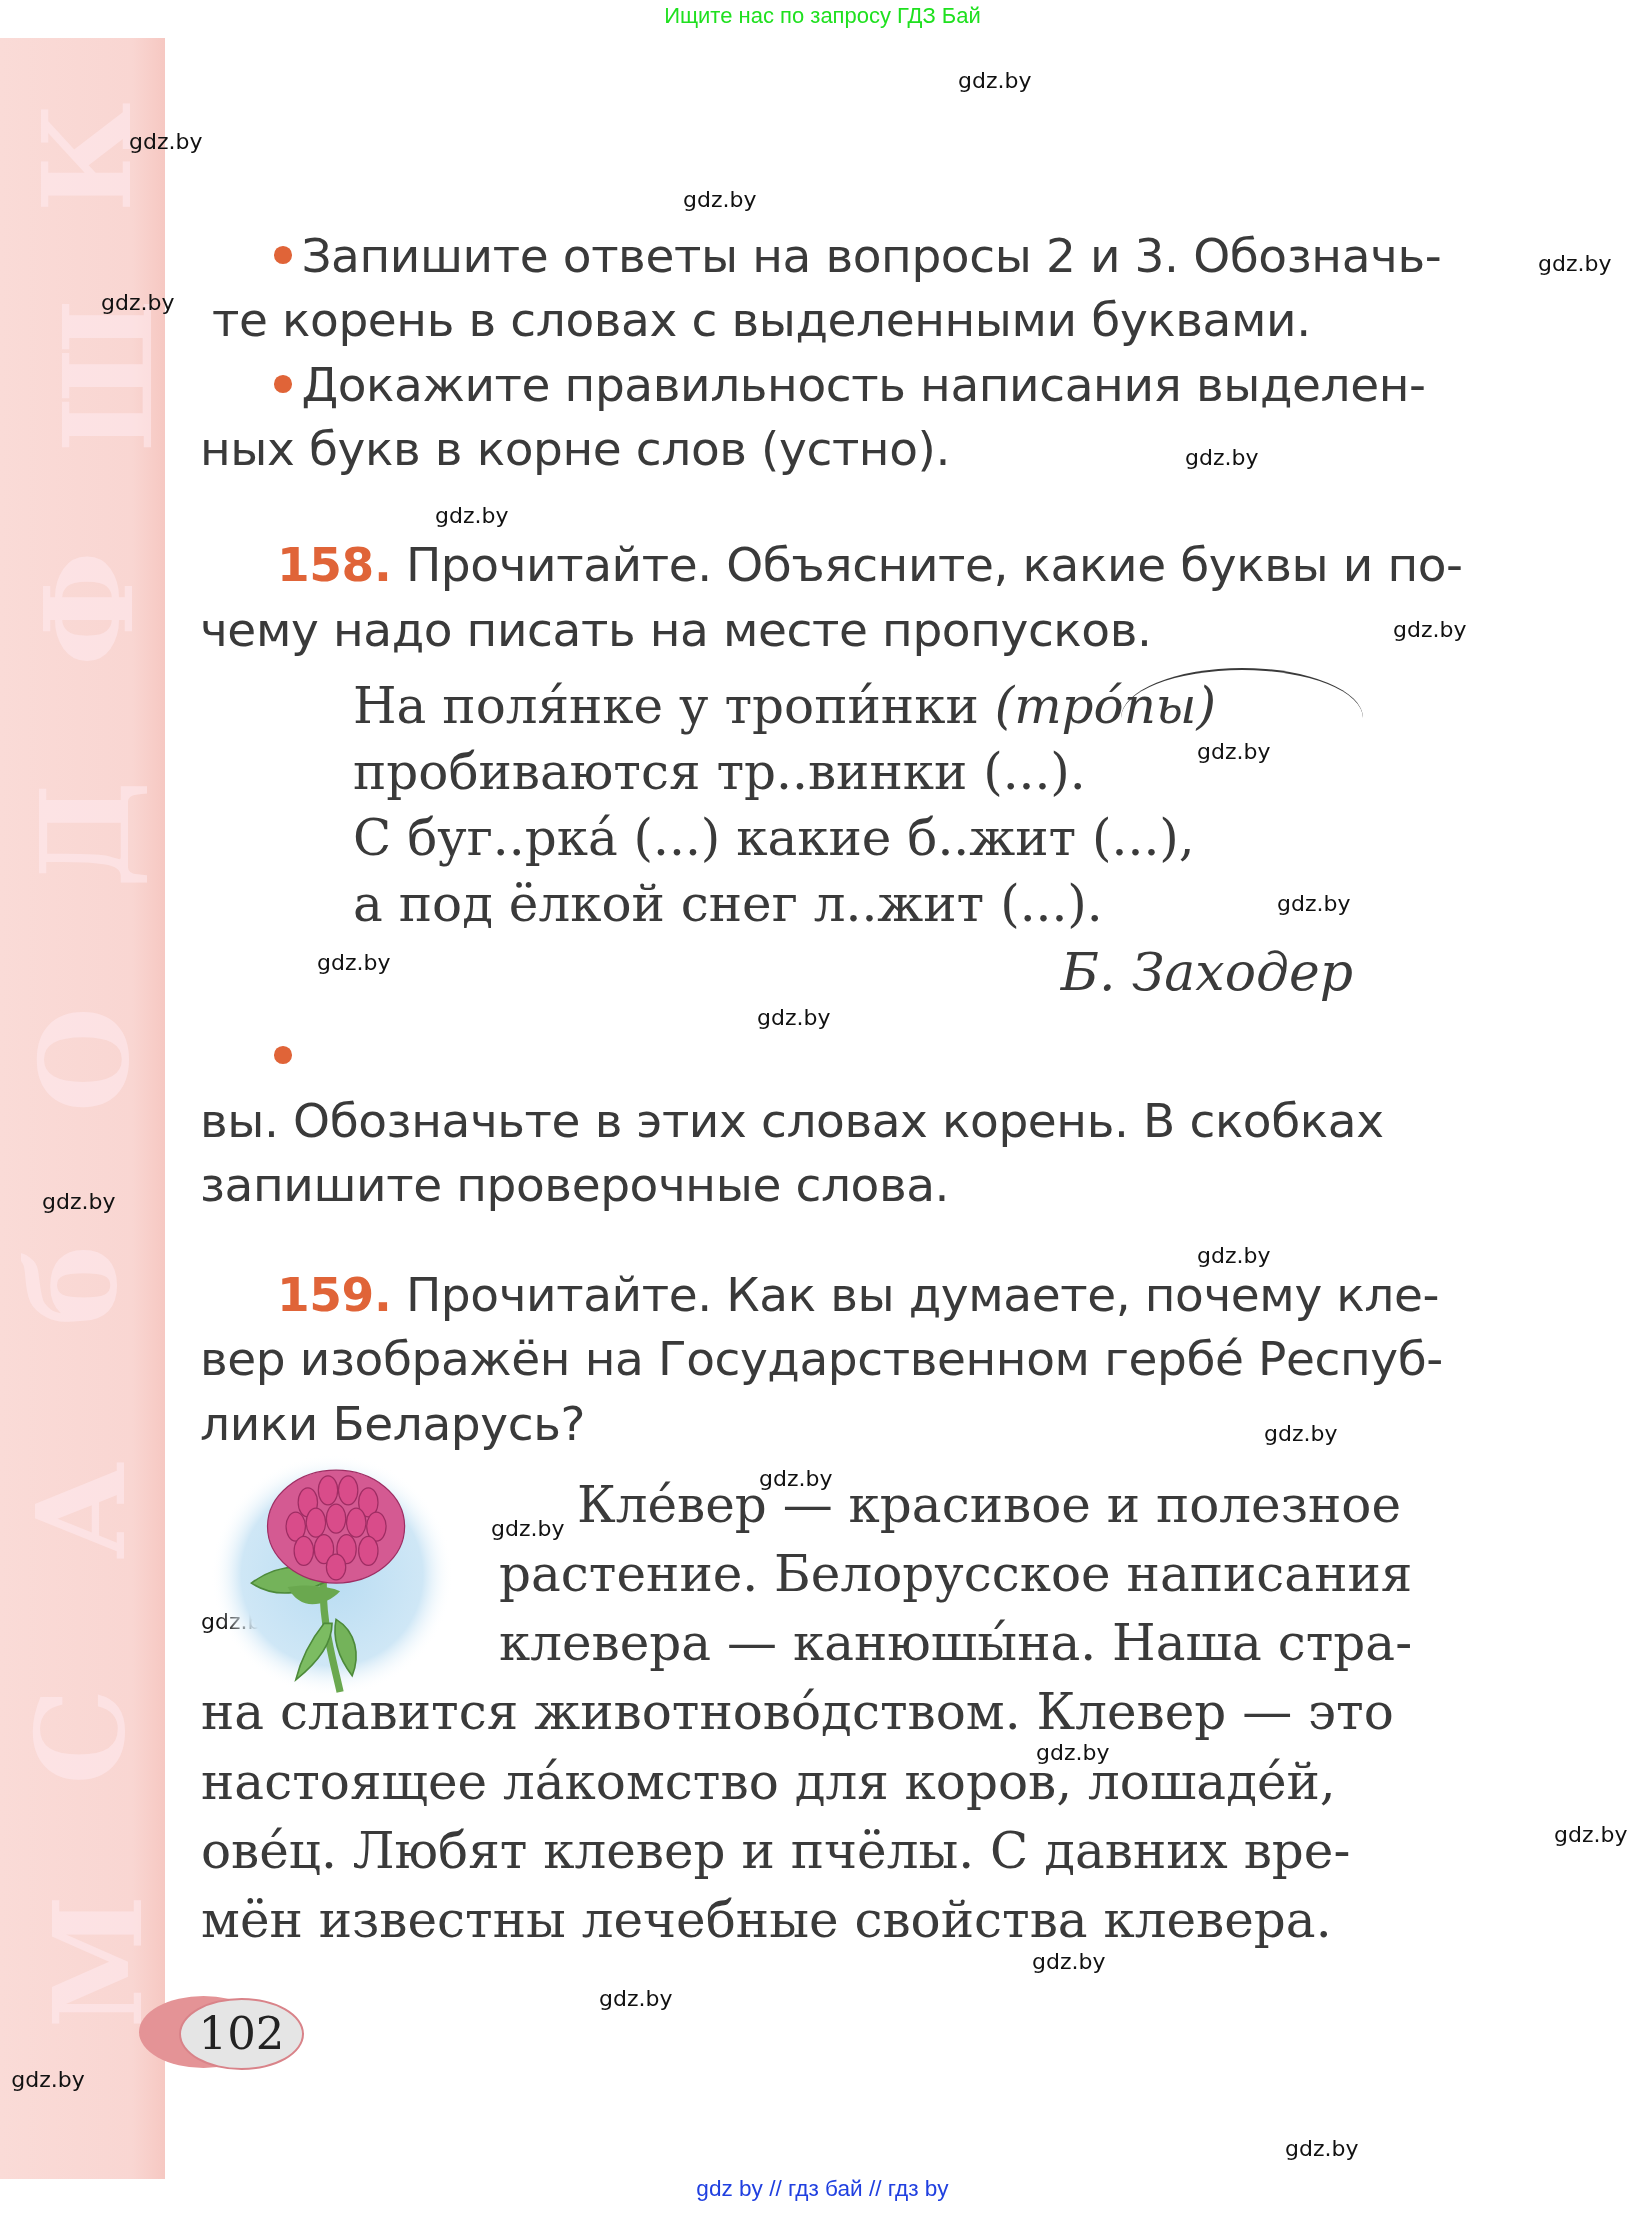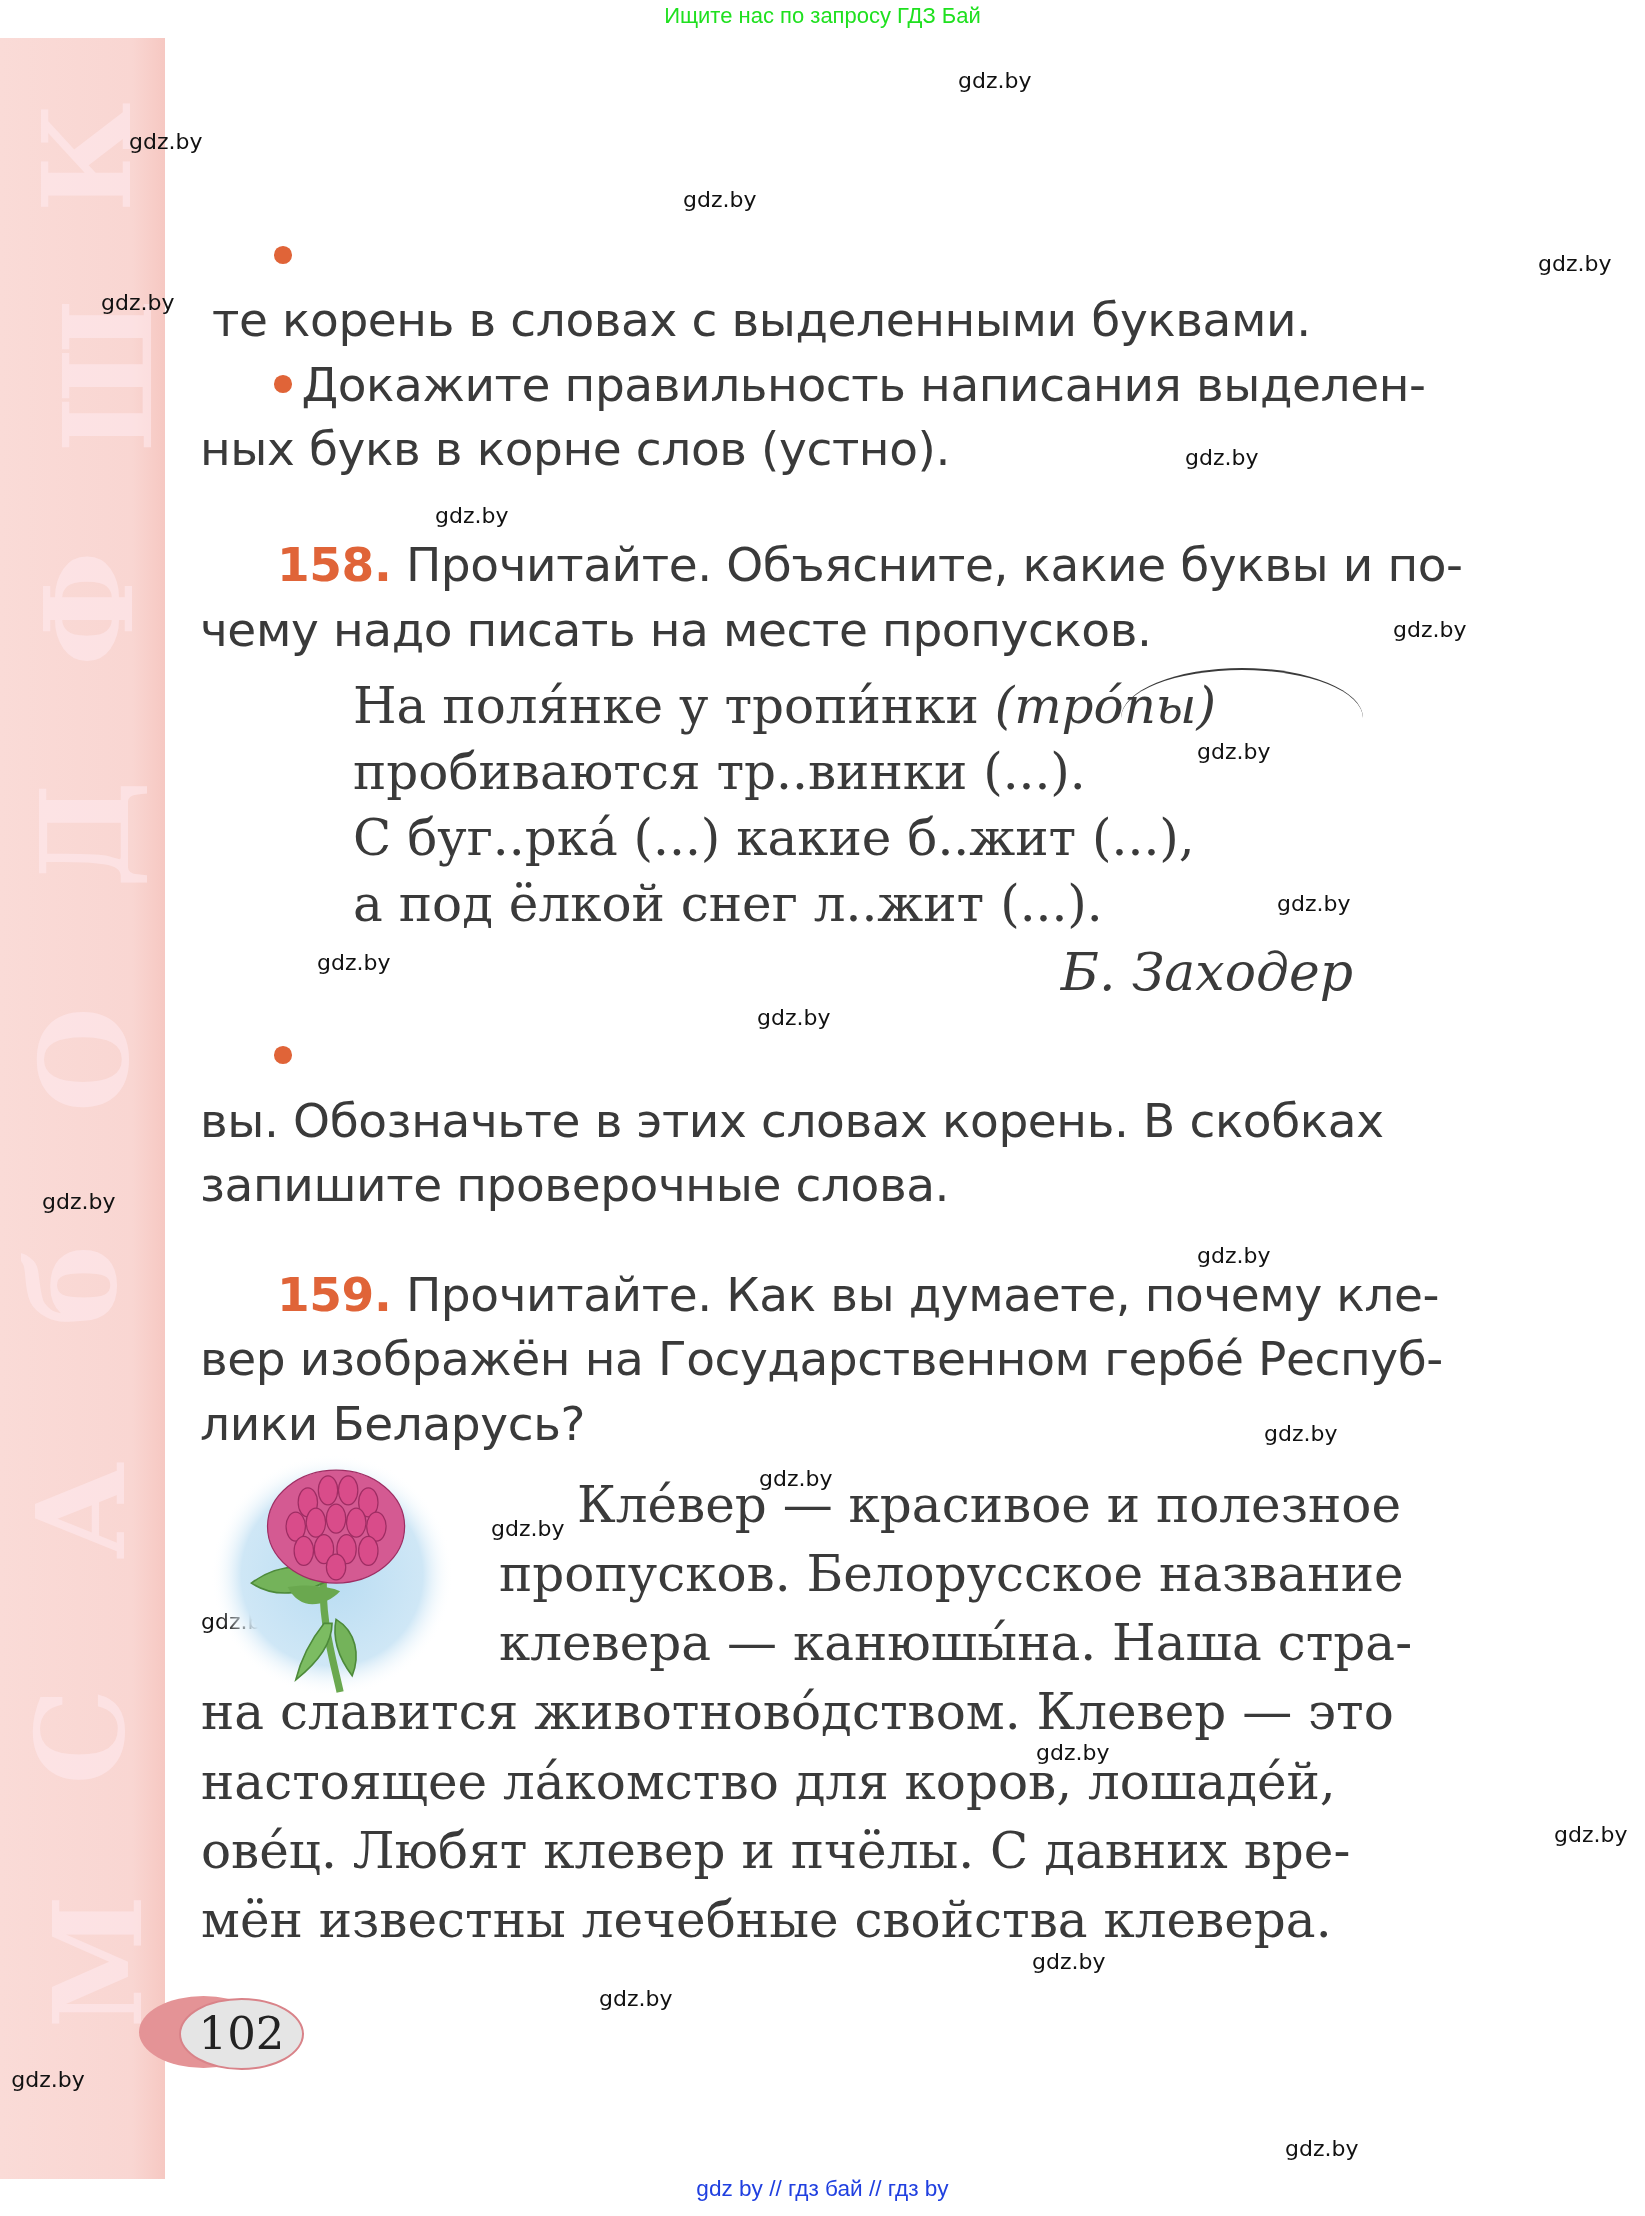--- a/index.html
+++ b/index.html
@@ -61,21 +61,21 @@
 <div class="wm" style="left:759px;top:1466px;">gdz.by</div>
 <div class="wm" style="left:491px;top:1516px;">gdz.by</div>
 <div class="wm" style="left:201px;top:1609px;">gdz.by</div>
 <div class="wm" style="left:1036px;top:1740px;">gdz.by</div>
 <div class="wm" style="left:1554px;top:1822px;">gdz.by</div>
 <div class="wm" style="left:1032px;top:1949px;">gdz.by</div>
 <div class="wm" style="left:599px;top:1986px;">gdz.by</div>
 <div class="wm" style="left:11.3px;top:2067px;">gdz.by</div>
 <div class="wm" style="left:1285px;top:2136px;">gdz.by</div>
 
-<div class="txt" style="top:224px;left:274px;"><span class="bullet"></span></div>
+<div class="txt" style="top:224px;left:274px;"><span class="bullet"></span><span>Запишите ответы на вопросы 2 и 3. Обозначь-</span></div>
 <div class="txt" style="top:288px;margin-left:12px;">те корень в словах с выделенными буквами.</div>
 <div class="txt" style="top:353px;left:274px;"><span class="bullet"></span><span>Докажите правильность написания выделен-</span></div>
 <div class="txt" style="top:417px;">ных букв в корне слов (устно).</div>
 
 <div class="txt" style="top:533px;left:277px;"><span class="num">158.</span> <span>Прочитайте. Объясните, какие буквы и по-</span></div>
 <div class="txt" style="top:598px;">чему надо писать на месте пропусков.</div>
 
 <div class="arc"></div>
 <div class="poem" style="top:673px;"><span>На поля́нке у тропи́нки </span><span class="ital">(тро́пы)</span></div>
 <div class="poem" style="top:739px;">пробиваются тр..винки (...).</div>
@@ -118,21 +118,21 @@
     <ellipse cx="215" cy="90" rx="12" ry="18"></ellipse>
       <ellipse cx="125" cy="120" rx="12" ry="18"></ellipse>
     <ellipse cx="150" cy="118" rx="12" ry="18"></ellipse>
       <ellipse cx="178" cy="118" rx="12" ry="18"></ellipse>
     <ellipse cx="205" cy="120" rx="12" ry="18"></ellipse>
       <ellipse cx="165" cy="140" rx="12" ry="16"></ellipse>
   </g>
 </svg>
 
 <div class="serif" style="top:1471px;left:577px;">Кле́вер — красивое и полезное</div>
-<div class="serif" style="top:1540px;left:499px;">пропусков. Белорусское название</div>
+<div class="serif" style="top:1540px;left:499px;">растение. Белорусское написания</div>
 <div class="serif" style="top:1609px;left:499px;">клевера — канюшы́на. Наша стра-</div>
 <div class="serif" style="top:1678px;left:201px;">на славится животново́дством. Клевер — это</div>
 <div class="serif" style="top:1748px;left:201px;">настоящее ла́комство для коров, лошаде́й,</div>
 <div class="serif" style="top:1817px;left:201px;">ове́ц. Любят клевер и пчёлы. С давних вре-</div>
 <div class="serif" style="top:1886px;left:201px;">мён известны лечебные свойства клевера.</div>
 
 <div class="pagenum">
   <div class="back"></div>
   <div class="front">102</div>
 </div>

